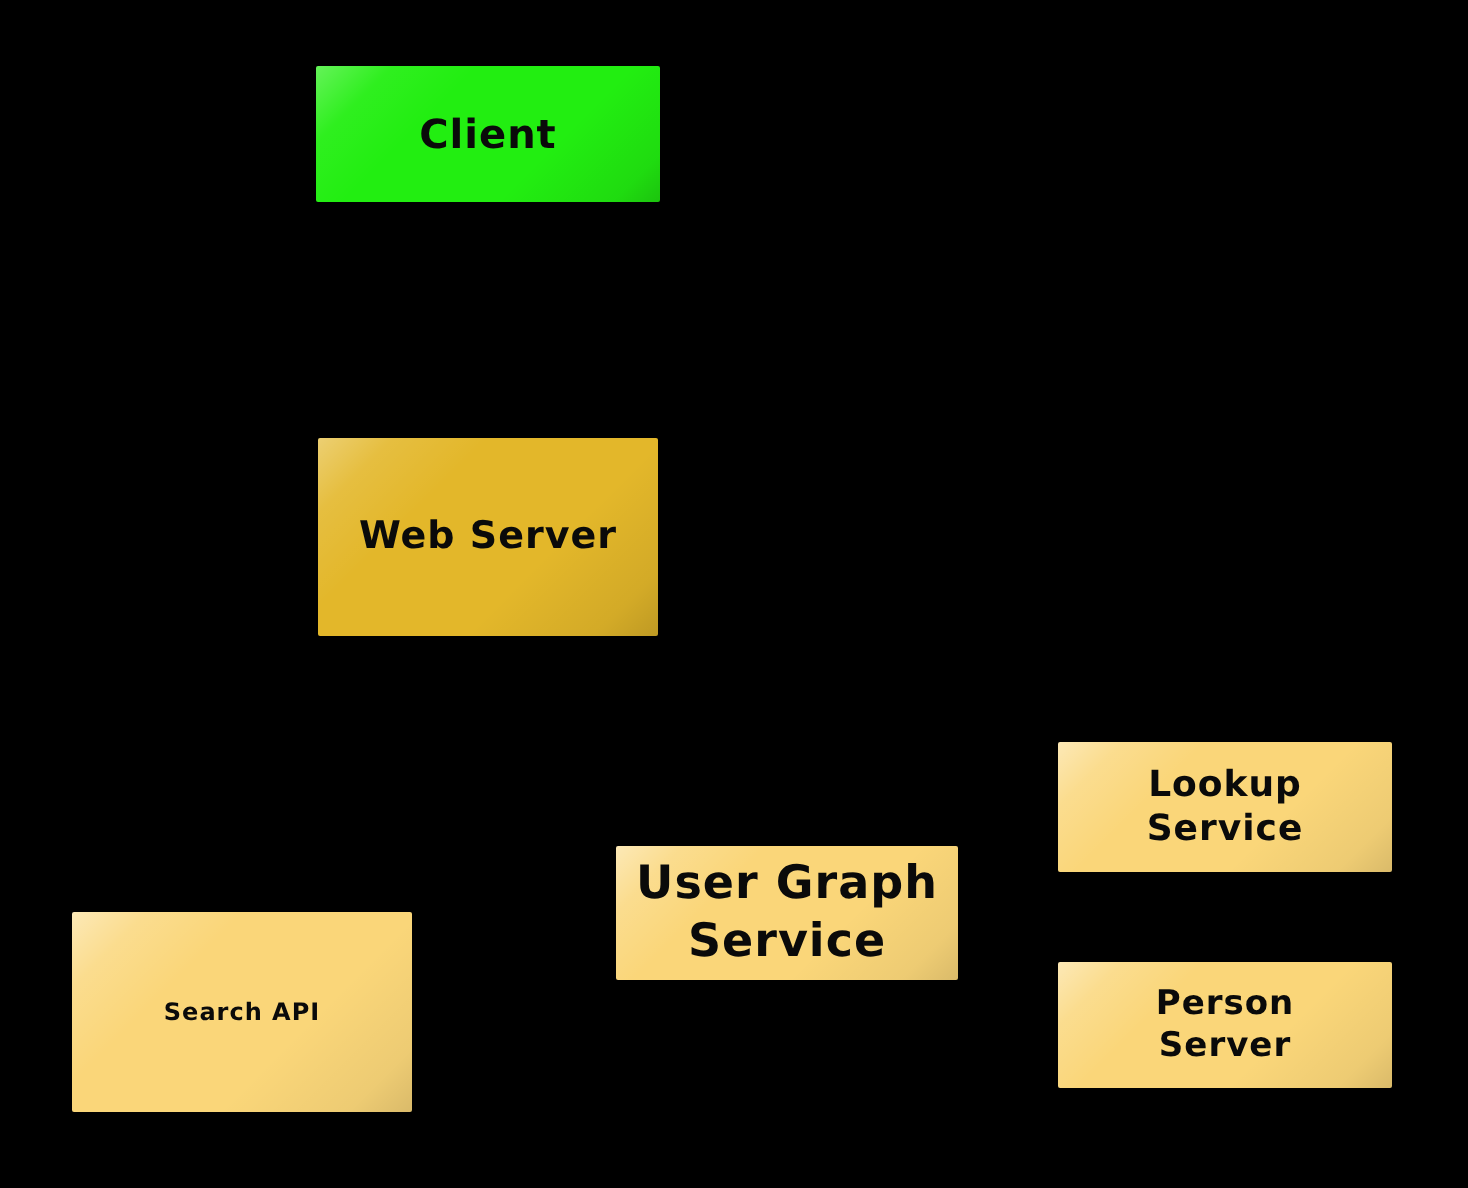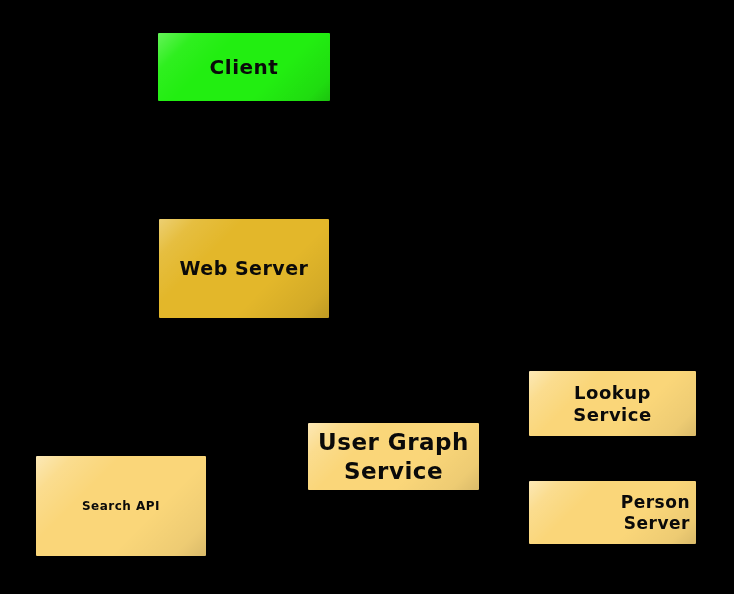--- a/index.html
+++ b/index.html
@@ -78,21 +78,21 @@
         rgba(0,0,0,0.13) 100%),
       #fad679;
   }
 
   
   #node-client        { left:158px; top: 33px; width:172px; height: 68px; font-size:20px; }
   #node-web-server    { left:159px; top:219px; width:170px; height: 99px; font-size:19px; }
   #node-search-api    { left: 36px; top:456px; width:170px; height:100px; font-size:12px; }
   #node-user-graph    { left:284px; top:423px; width:171px; height: 67px; font-size:23px;margin-left:24px; }
   #node-lookup        { left:529px; top:371px; width:167px; height: 65px; font-size:18px; }
-  #node-person-server { left:529px; top:481px; width:167px; height: 63px; font-size:17px;text-align:right; }
+  #node-person-server { left:529px; top:481px; width:167px; height: 63px; font-size:17px; }
 </style>
 </head>
 <body>
 
 <div id="canvas">
 
   <div class="node fill-green" id="node-client">
     <span class="label">Client</span>
   </div>
 

